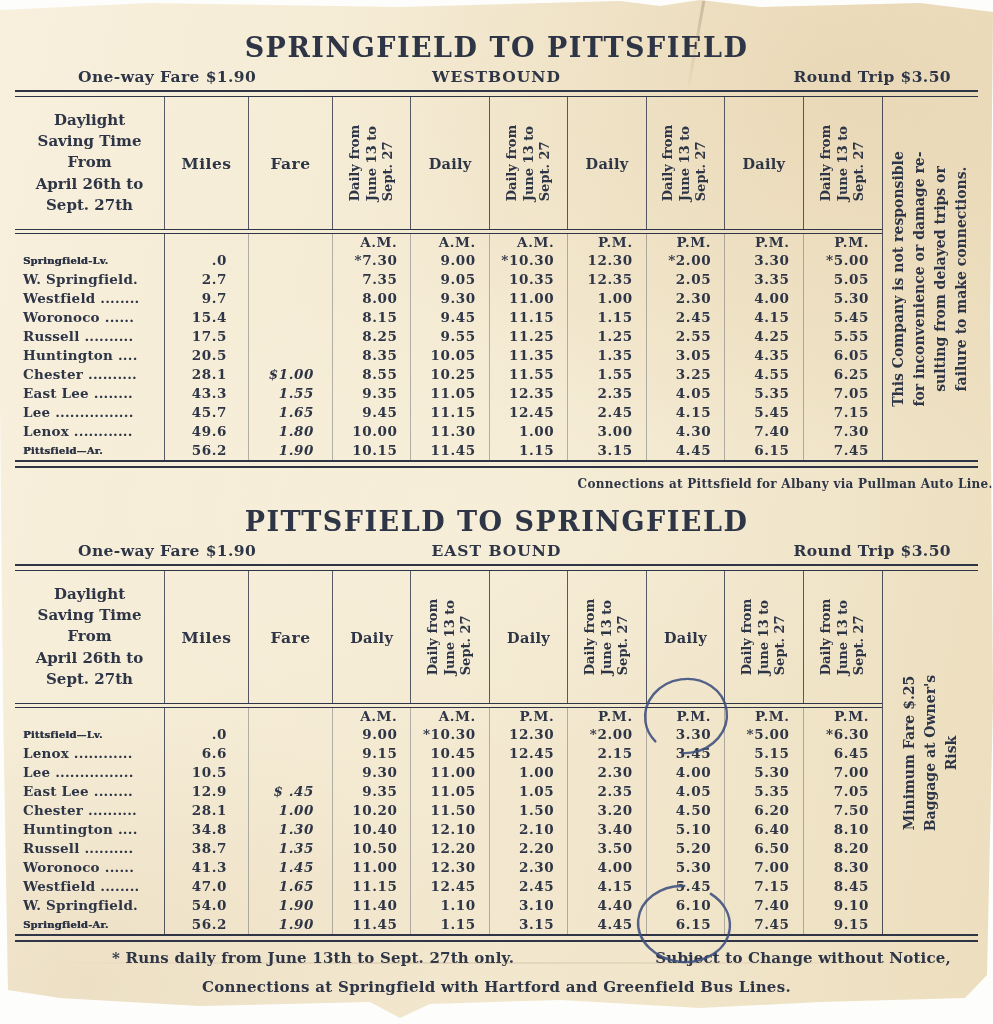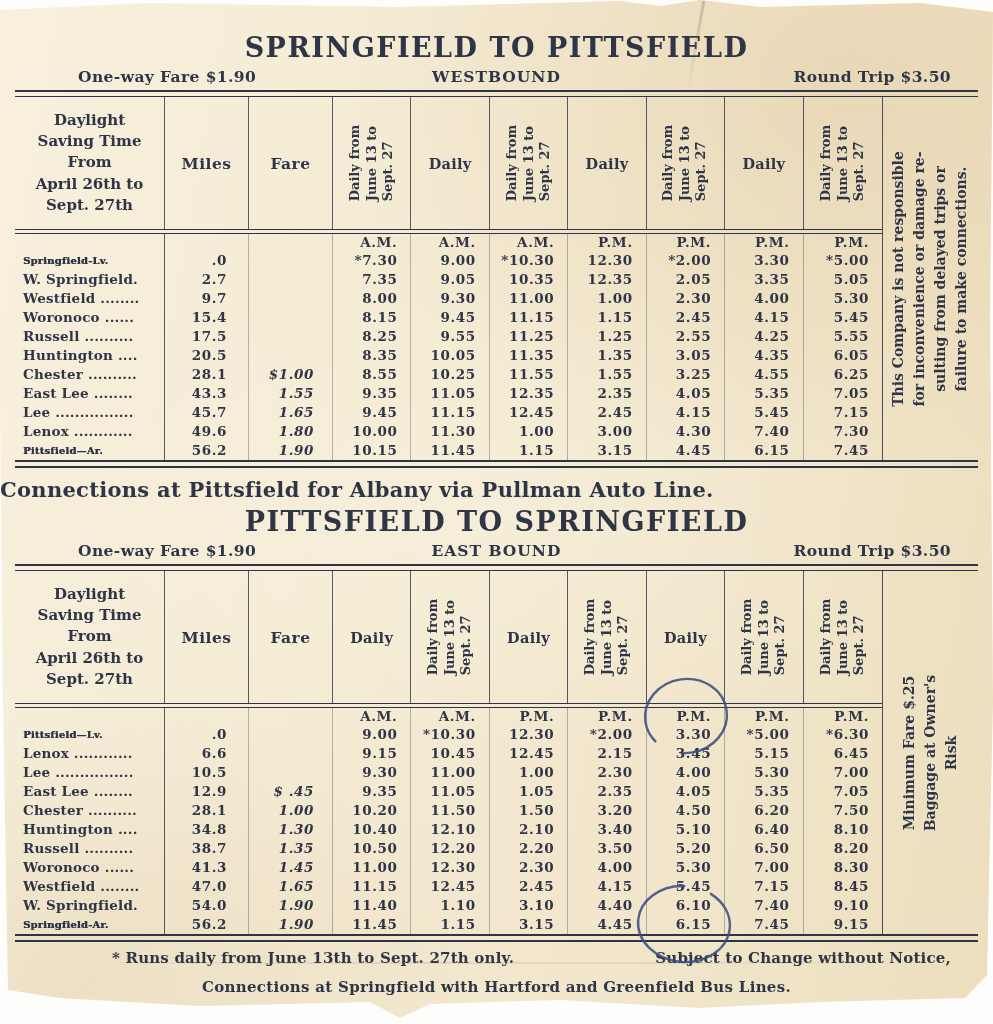--- a/index.html
+++ b/index.html
@@ -57,21 +57,21 @@
   .row > div{border-right:1px solid rgba(46,53,70,.34);overflow:hidden;}
   .row > div:last-child{border-right:none;}
   .row > .scell{border-right:1.2px solid rgba(46,53,70,.8);}
   .meridiem{height:17px;line-height:17px;}
   .tcell{text-align:right;padding-right:13px;font-weight:bold;font-size:13.5px;letter-spacing:.6px;}
   .scell{padding-left:8px;font-weight:bold;font-size:13.5px;letter-spacing:.2px;white-space:nowrap;}
   .ncell{text-align:right;padding-right:21px;font-weight:bold;font-size:13.5px;letter-spacing:.6px;}
   .ncell.fare{padding-right:18px;font-style:italic;}
   .row.endpoint .scell{font-size:10px;text-shadow:.4px 0 0 #2e3546;}
 
-  .connections{text-align:left;font-weight:bold;font-size:21px;margin-top:9px;height:21px;letter-spacing:.3px;}
+  .connections{text-align:right;font-weight:bold;font-size:12px;margin-top:9px;height:21px;letter-spacing:.3px;}
   .footrow{display:grid;grid-template-columns:1fr auto;padding:7px 42px 0 112px;
     font-weight:bold;font-size:15px;height:21px;letter-spacing:.2px;gap:8px;}
   .footline2{text-align:center;font-weight:bold;font-size:15px;margin-top:8px;letter-spacing:.3px;}
 
   .pen-overlay{position:absolute;inset:0;pointer-events:none;z-index:5;}
 </style>
 </head>
 <body>
 
 <div class="paper">

